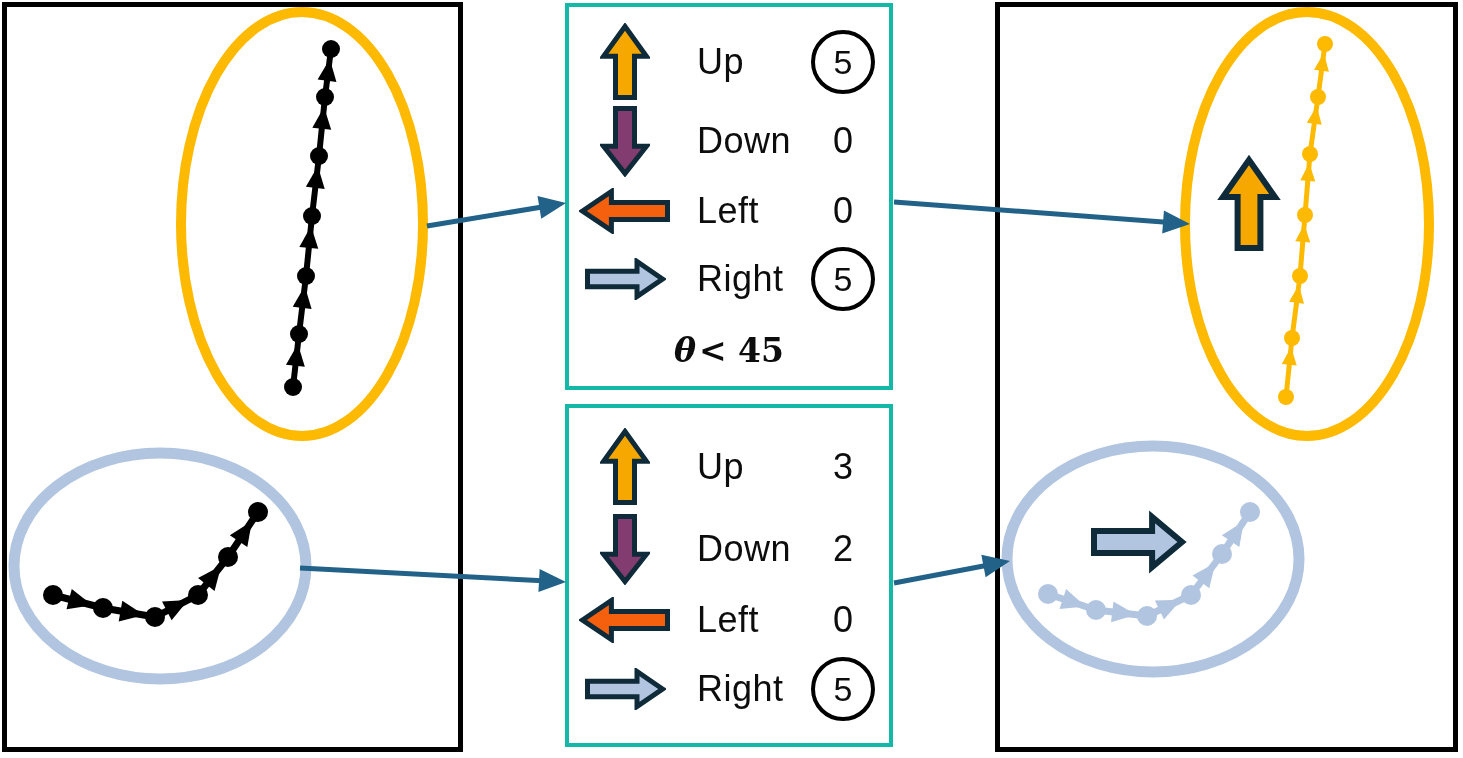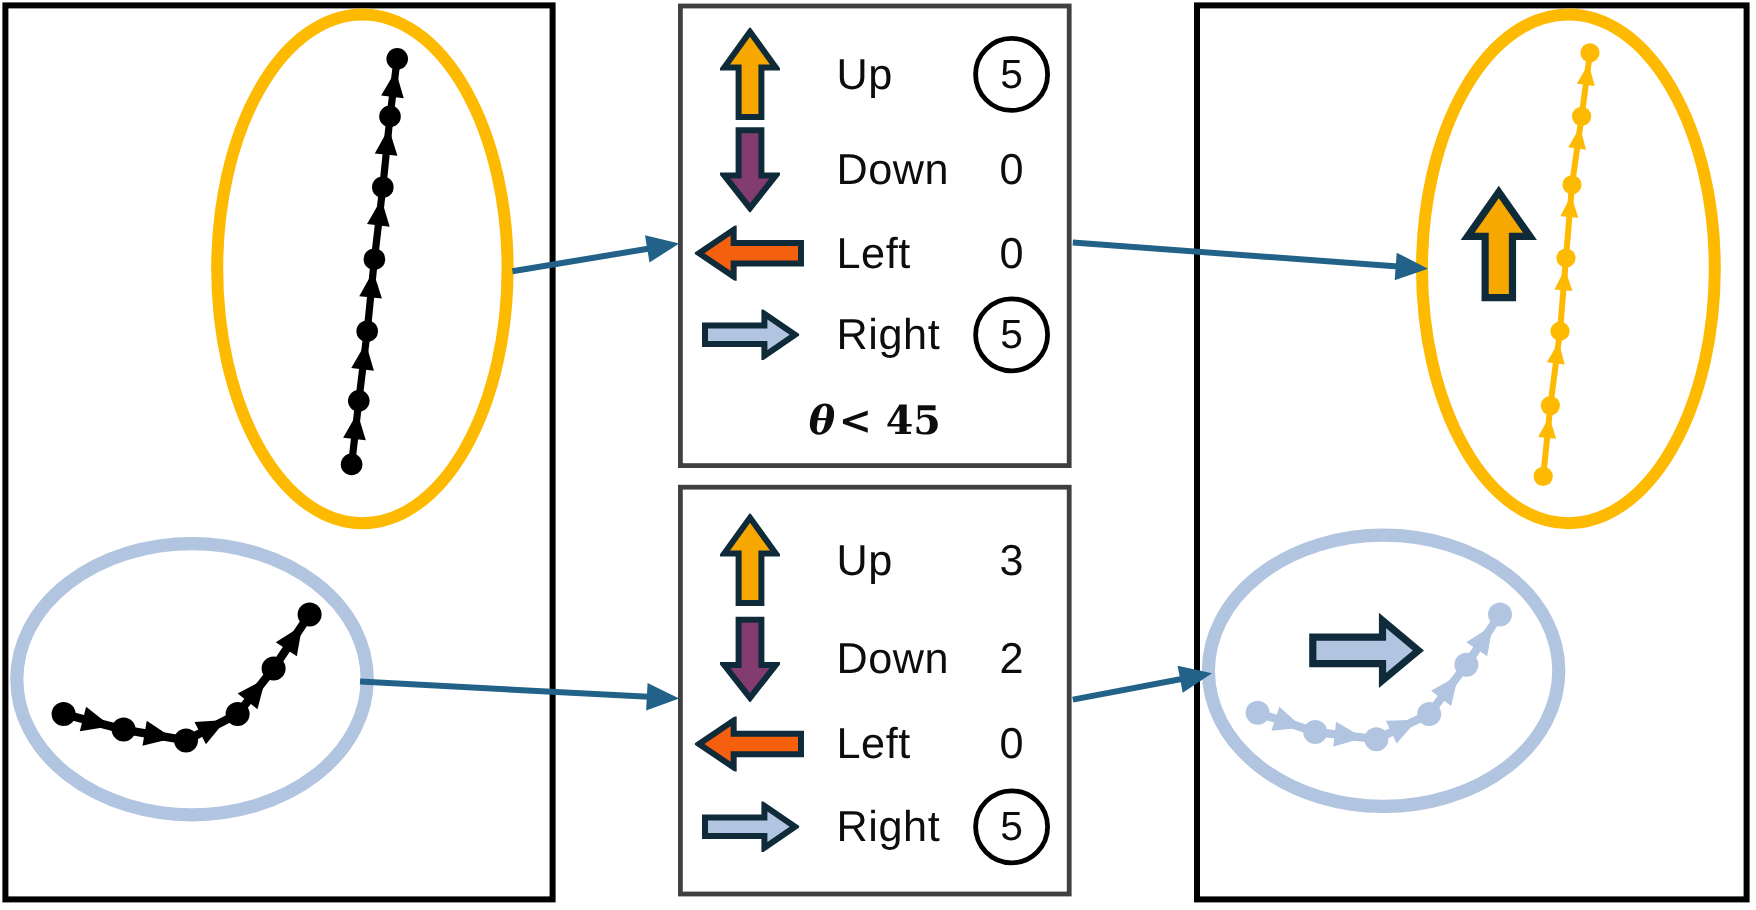--- a/index.html
+++ b/index.html
@@ -2,21 +2,21 @@
 <html><head>
 <meta charset="utf-8">
 <style>
   html,body{margin:0;padding:0;background:#fff;}
   .canvas{
     position:relative;width:1463px;height:758px;background:#ffffff;
     font-family:"Liberation Sans",sans-serif;overflow:hidden;
   }
   #diagram-svg{position:absolute;left:0;top:0;pointer-events:none;z-index:3;}
   .legend-box{
-    position:absolute;background:#ffffff;border:4px solid #404040;
+    position:absolute;background:#ffffff;border:4px solid #14b8a6;
     box-sizing:border-box;display:flex;flex-direction:column;z-index:2;
   }
   .box-top{left:565px;top:3px;width:328px;height:387px;padding-top:14px;}
   .box-bottom{left:565px;top:404px;width:328px;height:343px;padding-top:16px;}
   .legend-row{display:flex;align-items:center;}
   .icon-col{width:112px;flex:0 0 auto;display:flex;justify-content:center;align-items:center;}
   .icon-col svg{display:block;}
   .label-col{flex:1;font-size:36px;color:#0d0d0d;padding-left:16px;letter-spacing:0.5px;}
   .value-col{width:84px;flex:0 0 auto;display:flex;justify-content:center;align-items:center;
     margin-right:4px;font-size:36px;color:#0d0d0d;}

